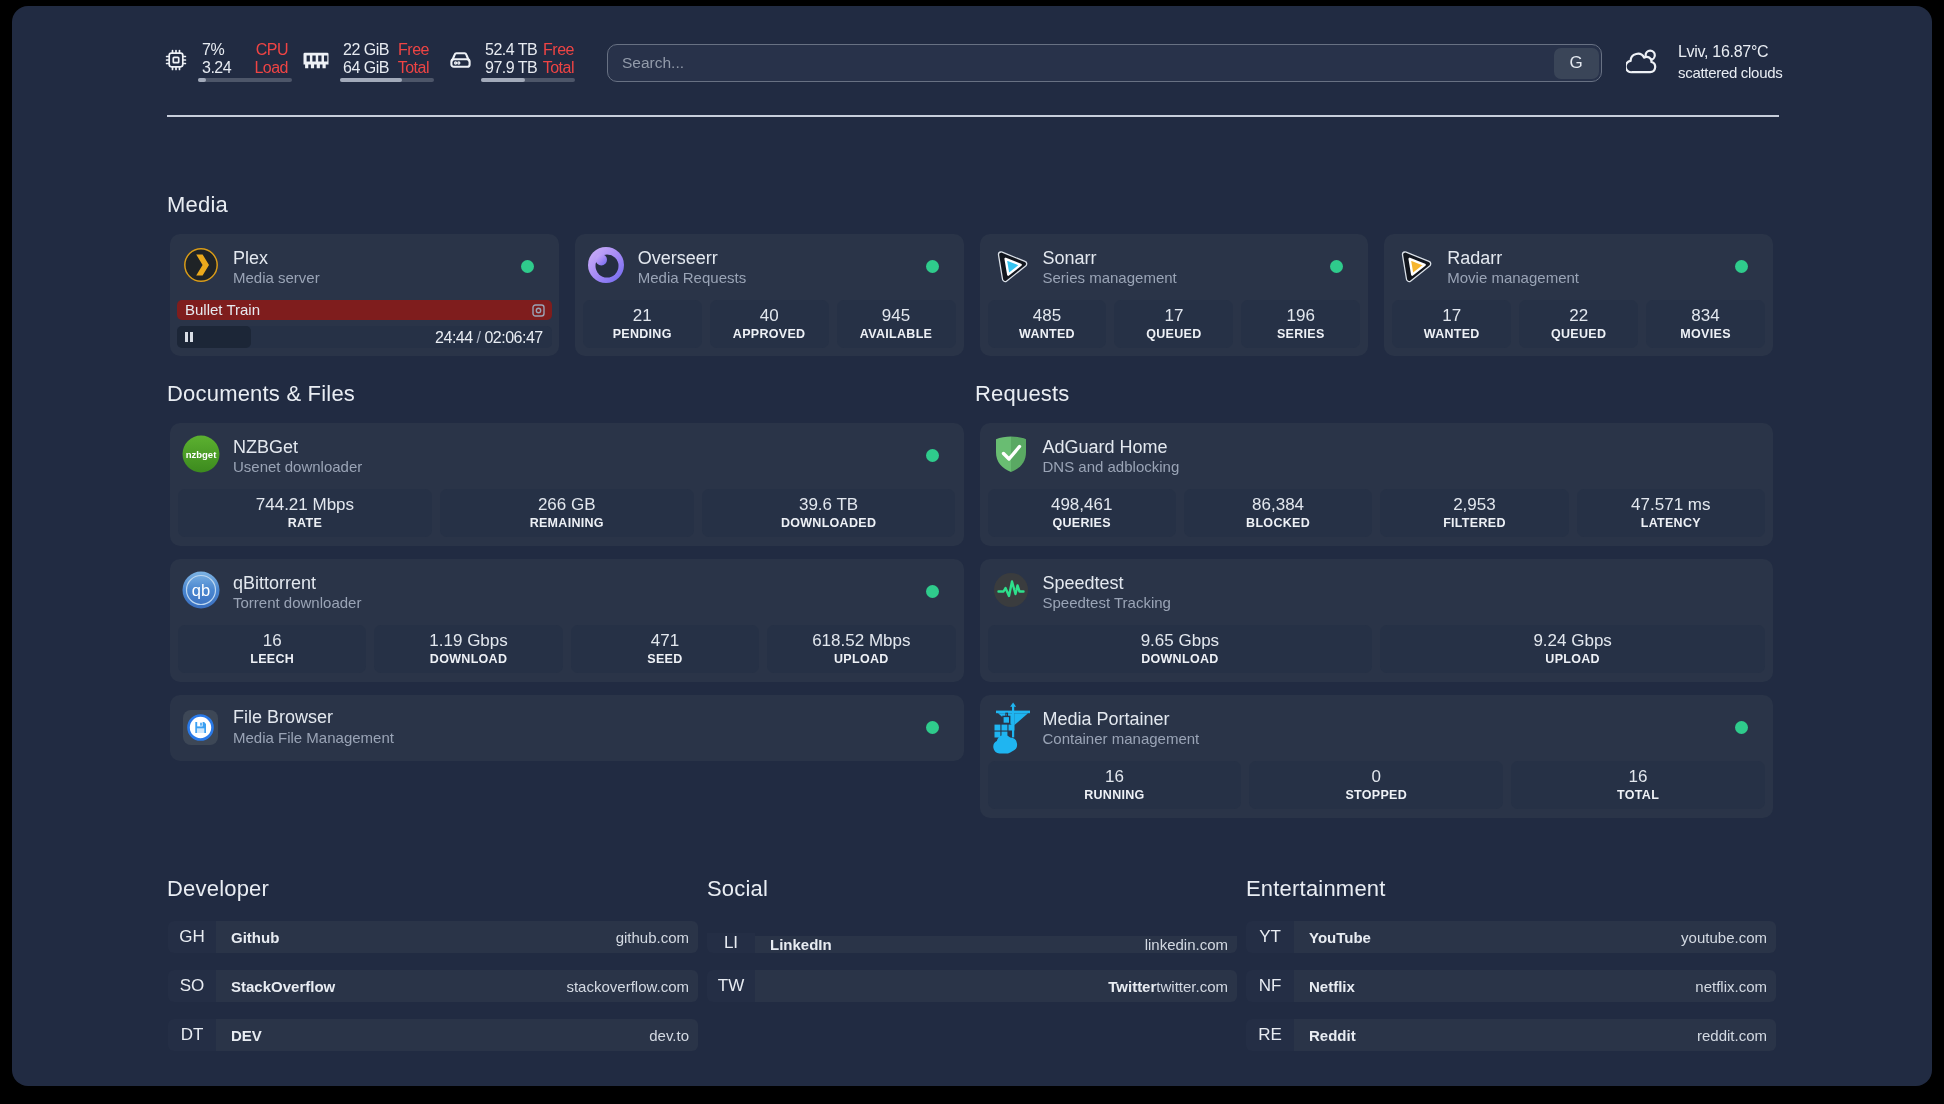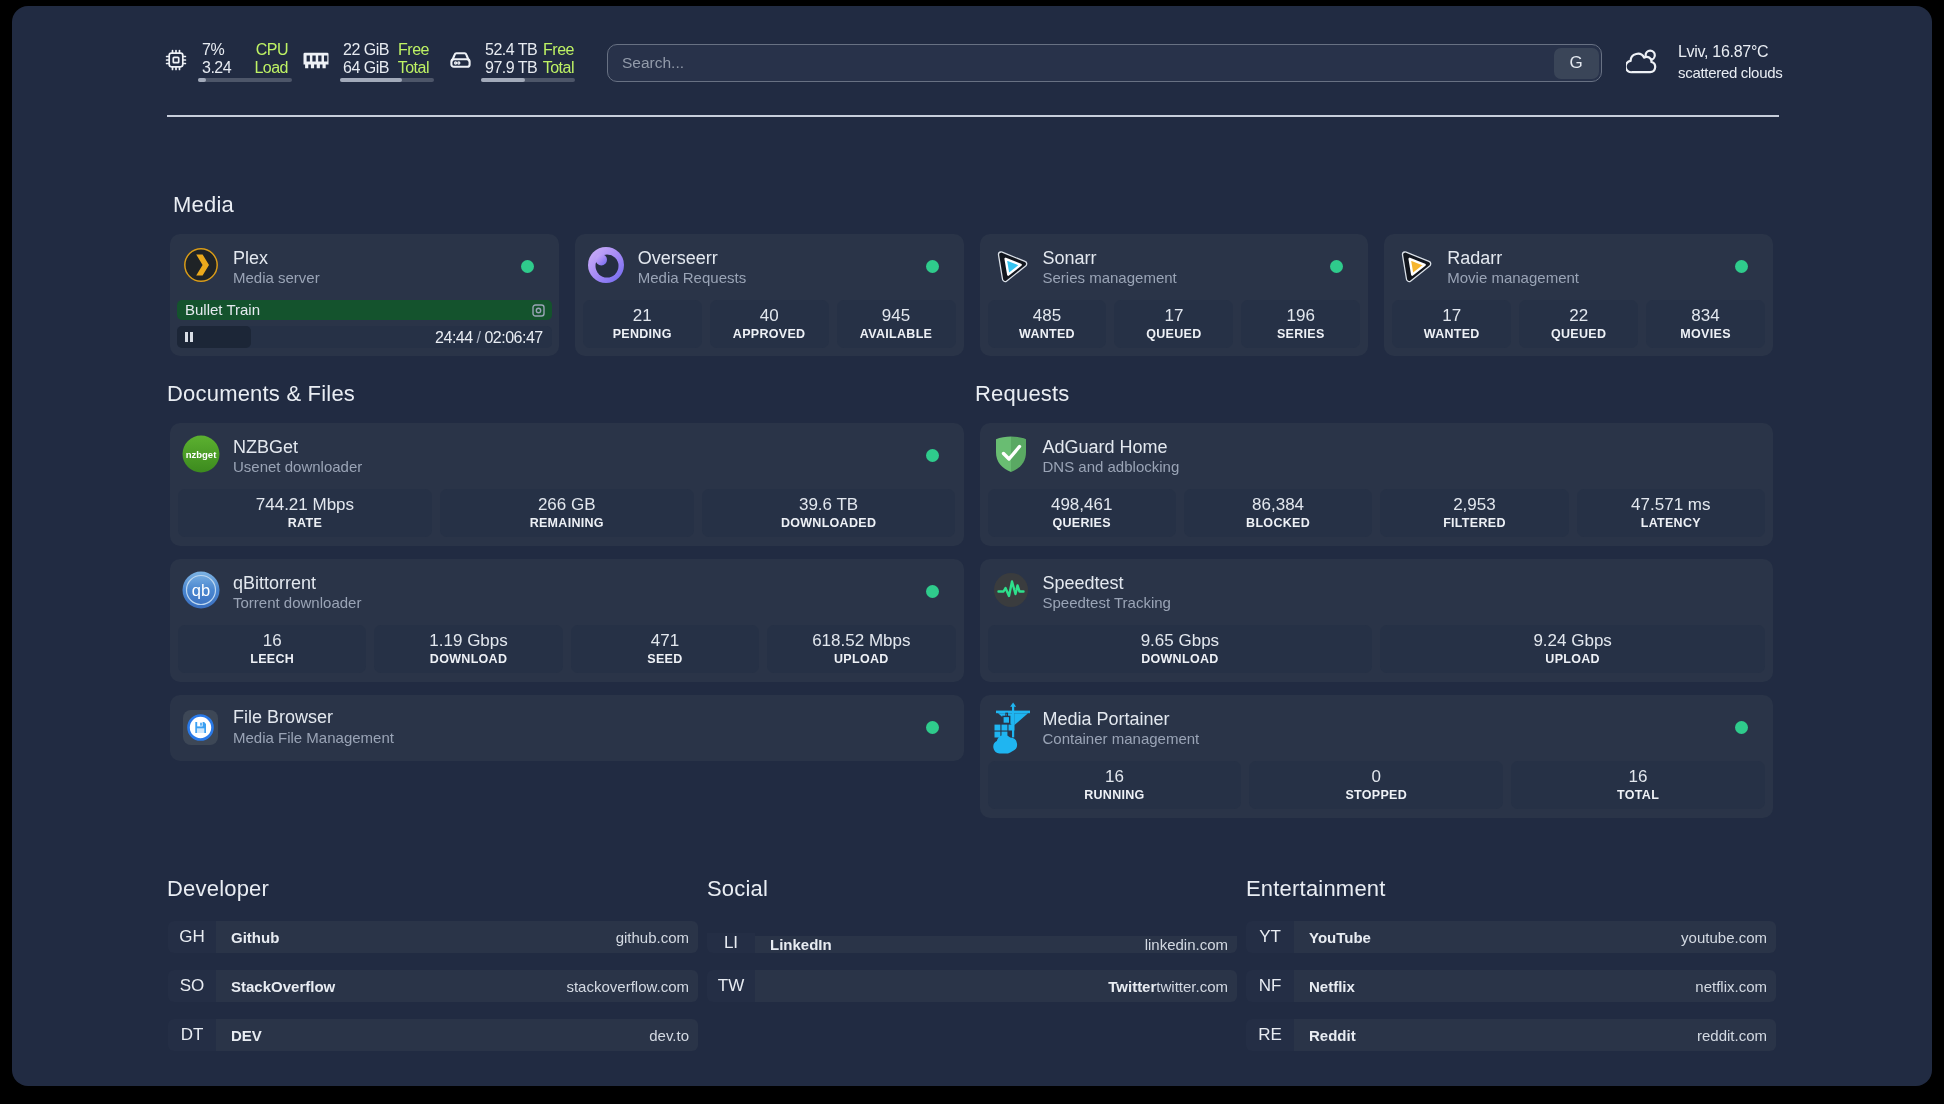--- a/index.html
+++ b/index.html
@@ -13,21 +13,21 @@
   .card .title { position:absolute; left:63px; top:14px; font-size:18px; line-height:21px; color:#e3e8ef; font-weight:500; }
   .card .sub { position:absolute; left:63px; top:34px; font-size:15px; line-height:19px; color:#9aa4b6; }
   .dot { position:absolute; right:25px; top:26px; width:13px; height:13px; border-radius:50%; background:#2fcb8c; }
   .stats { position:absolute; left:8px; right:8px; top:66px; height:48px; display:flex; gap:8px; }
   .stat { flex:1; background:#263146; border-radius:7px; text-align:center; padding-top:6px; }
   .stat .n { font-size:17px; line-height:20px; color:#e2e7ee; }
   .stat .l { font-size:12.5px; line-height:16px; color:#eef1f6; font-weight:bold; letter-spacing:0.3px; }
   
   .tw { position:absolute; top:36px; }
   .tw.vals { position:absolute; font-size:16px; letter-spacing:-0.5px; line-height:18px; color:#e7ebf1; white-space:pre; }
-  .tw.labs { position:absolute; font-size:16px; letter-spacing:-0.5px; line-height:18px; color:#bef264; text-align:right; white-space:pre; }
+  .tw.labs { position:absolute; font-size:16px; letter-spacing:-0.5px; line-height:18px; color:#ef4444; text-align:right; white-space:pre; }
   .bar { position:absolute; height:4px; border-radius:2px; background:#4d5669; }
   .bar > div { position:absolute; left:0; top:0; bottom:0; border-radius:2px; background:#a2aaba; }
   
   .bmcol { position:absolute; width:530px; }
   .bmrow { position:absolute; left:0; width:100%; height:32px; border-radius:6px; overflow:hidden; display:flex; }
   .bmabbr { width:48px; background:#242e45; color:#e8ecf2; font-size:17px; display:flex; align-items:center; justify-content:center; }
   .bmpill { flex:1; background:#2a3448; display:flex; align-items:center; }
   .bmname { font-size:15px; color:#e8ecf2; padding-left:15px; flex:1;font-weight:bold; }
   .bmurl { font-size:15px; color:#d3d9e2; padding-right:9px; }
 </style>
@@ -88,40 +88,40 @@
     <svg width="32" height="32" viewBox="0 0 32 32">
       <circle cx="24.2" cy="10.2" r="4.6" fill="none" stroke="#eef1f6" stroke-width="2.2"></circle>
       <path d="M11.5 27 h10.8 a5.2 5.2 0 0 0 1.3 -10.2 a4.6 4.6 0 0 0 -7.2 -4.3 a7.2 7.2 0 0 0 -13.6 3.2 a5.6 5.6 0 0 0 1.5 11.3 Z" transform="translate(1.8,0.2)" fill="#212b42" stroke="#eef1f6" stroke-width="2.2" stroke-linecap="round" stroke-linejoin="round"></path>
     </svg>
   </div>
   <div class="abs" style="left:1666px; top:36px; font-size:16px; letter-spacing:-0.3px; line-height:20px; color:#e9edf3;">Lviv, 16.87°C</div>
   <div class="abs" style="left:1666px; top:57px; font-size:15px; letter-spacing:-0.3px; line-height:19px; color:#e9edf3;">scattered clouds</div>
 
   <div class="abs" style="left:155px; top:109px; width:1612px; height:2px; background:#c7cedb;"></div>
 
-  <div class="sectitle" style="left:161px; top:186px;text-align:right;">Media</div>
+  <div class="sectitle" style="left:155px; top:186px;text-align:right;">Media</div>
   <div class="sectitle" style="left:155px; top:375px;">Documents &amp; Files</div>
   <div class="sectitle" style="left:963px; top:375px;">Requests</div>
   <div class="sectitle" style="left:155px; top:870px;">Developer</div>
   <div class="sectitle" style="left:695px; top:870px;">Social</div>
   <div class="sectitle" style="left:1234px; top:870px;">Entertainment</div>
 
   <div class="cardrow" id="mediarow" style="left:158px; top:228px; width:1603px; height:122px;">
     <div class="card">
       <div class="icon">
         <svg width="36" height="36" viewBox="0 0 36 36">
           <circle cx="18" cy="18" r="17" fill="#1f2326"></circle>
           <circle cx="18" cy="18" r="16.2" fill="none" stroke="#d89c1b" stroke-width="1.5"></circle>
           <path d="M13.2 7.5 h6.4 L26 18 l-6.4 10.5 h-6.4 L19.6 18 Z" fill="#eba91c"></path>
         </svg>
       </div>
       <div class="title">Plex</div>
       <div class="sub">Media server</div>
       <div class="dot"></div>
-      <div class="abs" style="left:7px; right:7px; top:66px; height:20px; background:#14532d; border-radius:5px;">
+      <div class="abs" style="left:7px; right:7px; top:66px; height:20px; background:#7f1d1d; border-radius:5px;">
         <div class="abs" style="left:8px; top:1px; font-size:15px; line-height:18px; color:#e6eaf0;">Bullet Train</div>
         <svg class="abs" style="right:7px; top:4px;" width="13" height="13" viewBox="0 0 13 13" fill="none" stroke="#9aa4b6" stroke-width="1.4">
           <rect x="1" y="1" width="11" height="11" rx="2.5"></rect>
           <circle cx="6.5" cy="6.5" r="2.2"></circle>
         </svg>
       </div>
       <div class="abs" style="left:7px; right:7px; top:92px; height:22px; background:#263146; border-radius:5px;">
         <div class="abs" style="left:0; top:0; bottom:0; width:19.7%; background:#1c2637; border-radius:5px;"></div>
         <div class="abs" style="left:8px; top:6px; width:3px; height:10px; background:#d9dee6;"></div>
         <div class="abs" style="left:13px; top:6px; width:3px; height:10px; background:#d9dee6;"></div>

